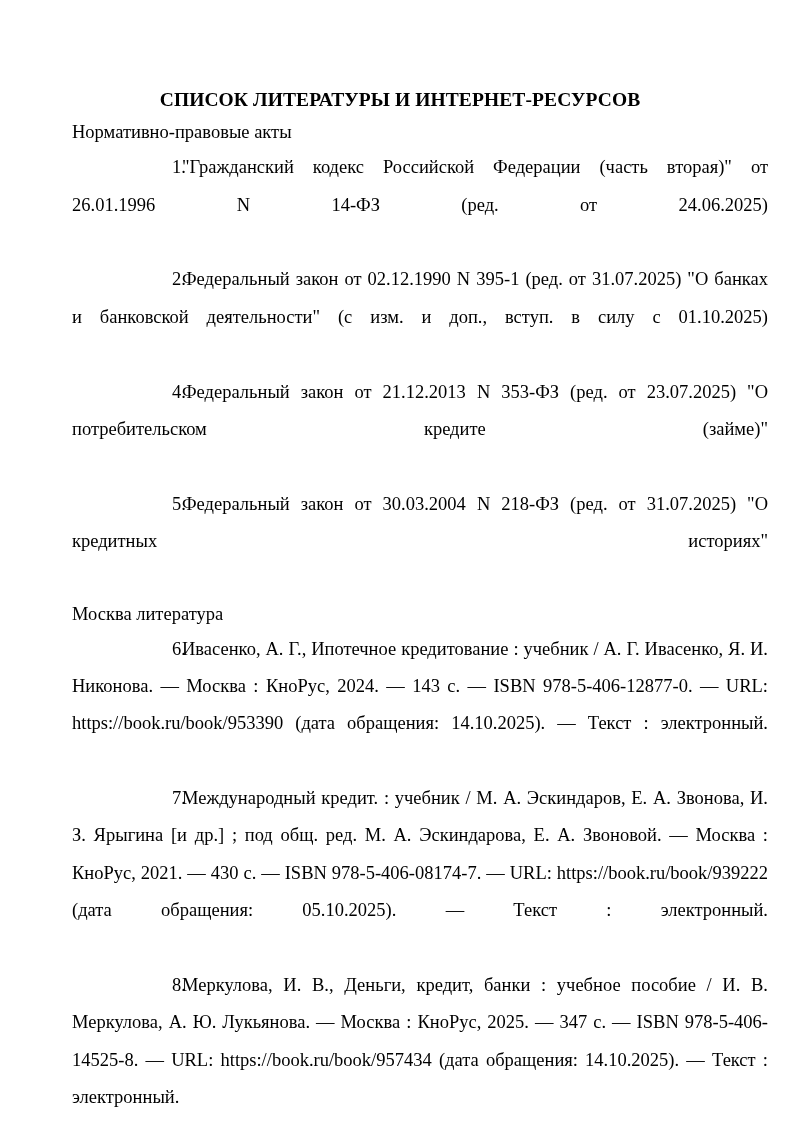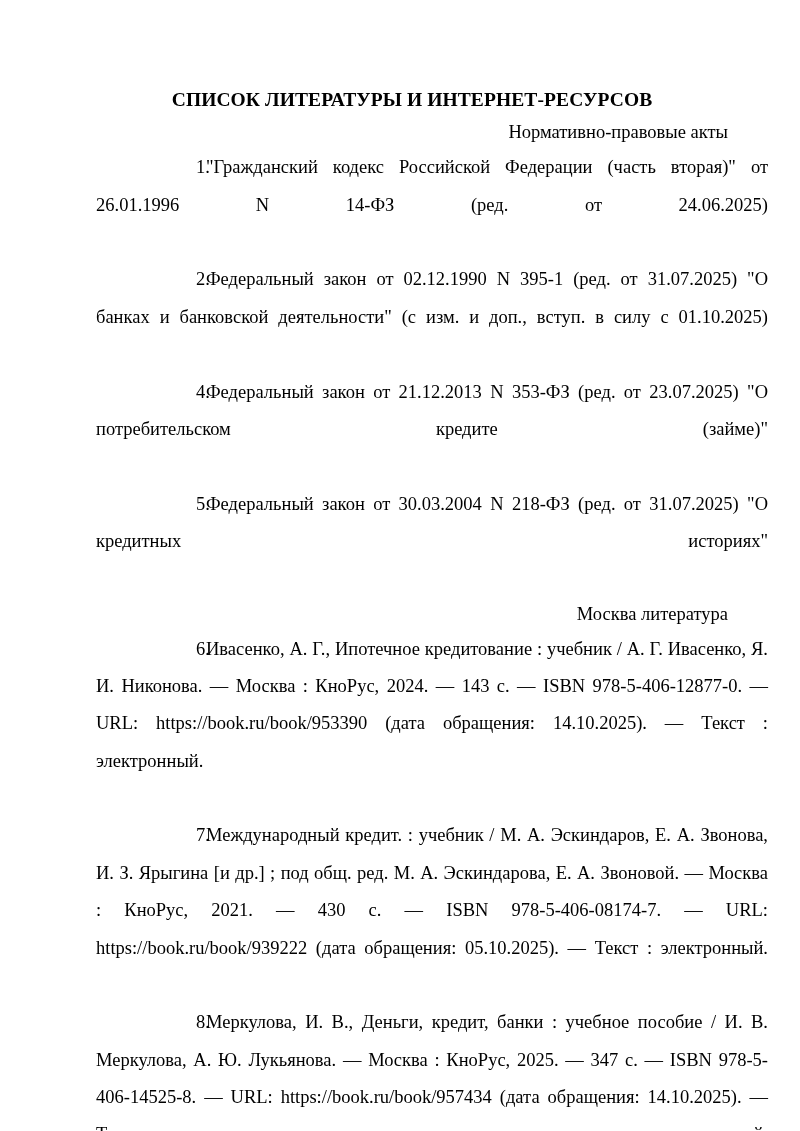--- a/index.html
+++ b/index.html
@@ -6,36 +6,36 @@
     margin: 0;
     padding: 0;
     background: #ffffff;
   }
   .page {
     position: relative;
     width: 800px;
     height: 1131px;
     background: #ffffff;
     box-sizing: border-box;
-    padding: 88px 32px 0 96px;
+    padding: 88px 32px 0 72px;
     font-family: "Liberation Serif", "DejaVu Serif", serif;
     color: #000000;
     overflow: hidden;
   }
   .doc-title {
     text-align: center;
     font-weight: bold;
     font-size: 19.5px;
     line-height: 1.25;
     margin: 0 0 8px 0;
     letter-spacing: 0.1px;
     padding-right: 40px;
   }
   .section-heading {
-    text-align: right;
+    text-align: left;
     font-weight: normal;
     font-size: 18.5px;
     line-height: 1.35;
     margin: 4px 0 4px 0;
     padding-right: 40px;
   }
   .ref-list {
     list-style: none;
     margin: 0;
     padding: 0;

